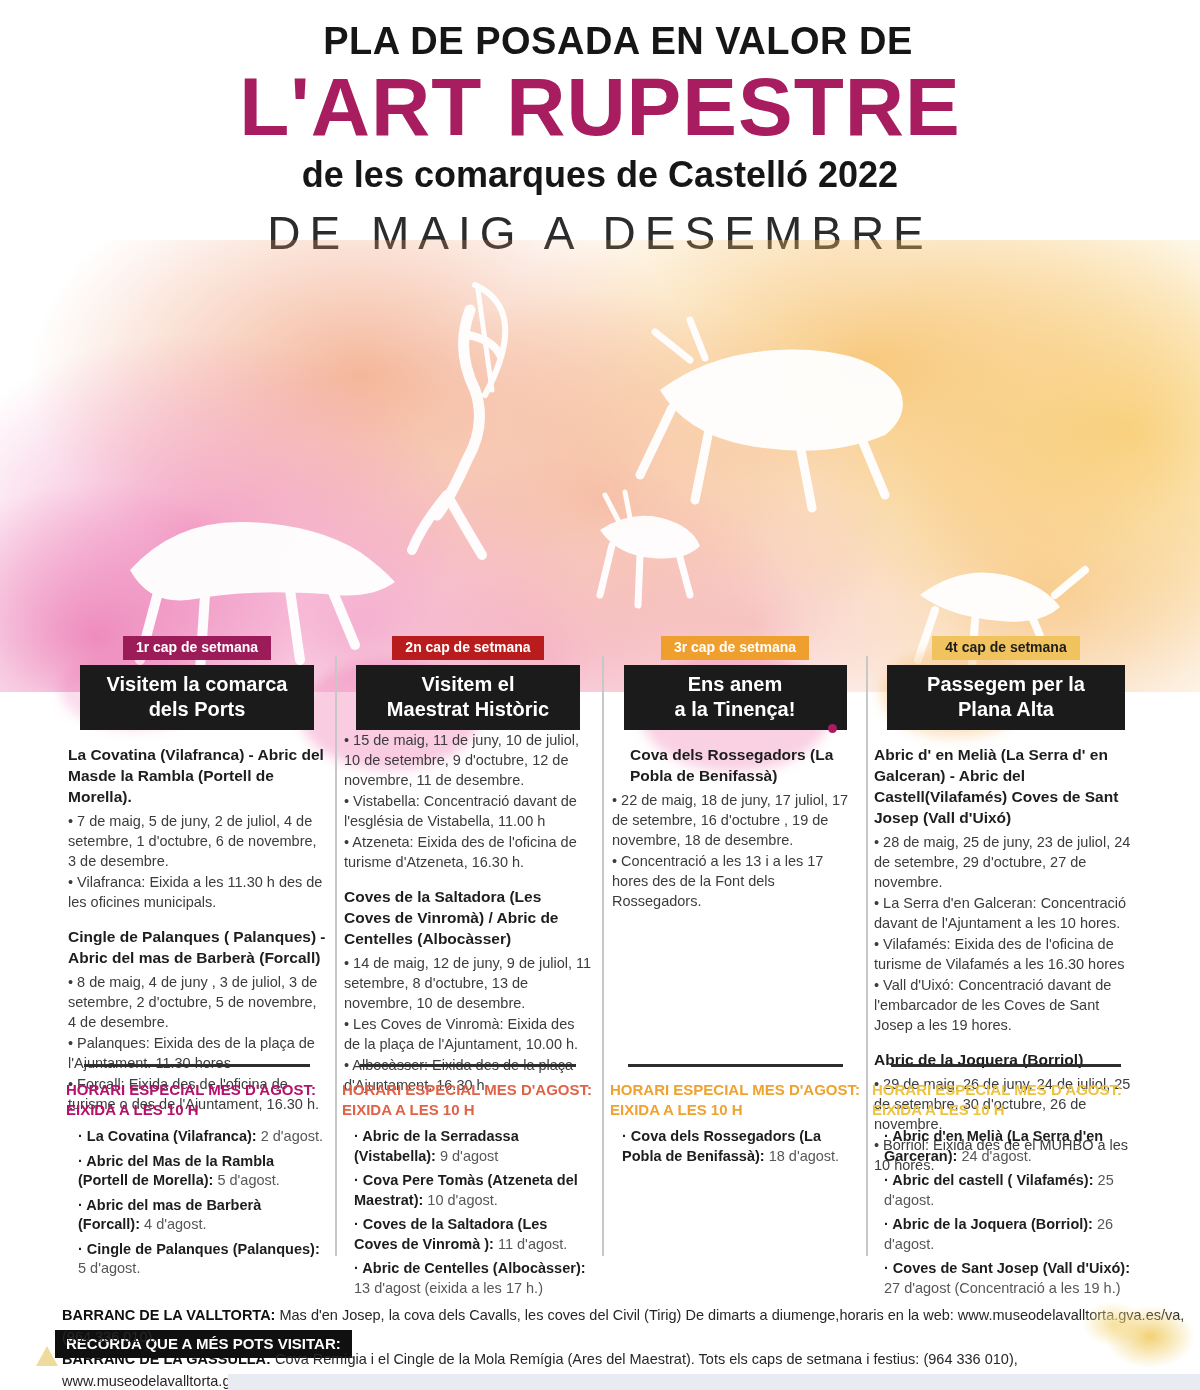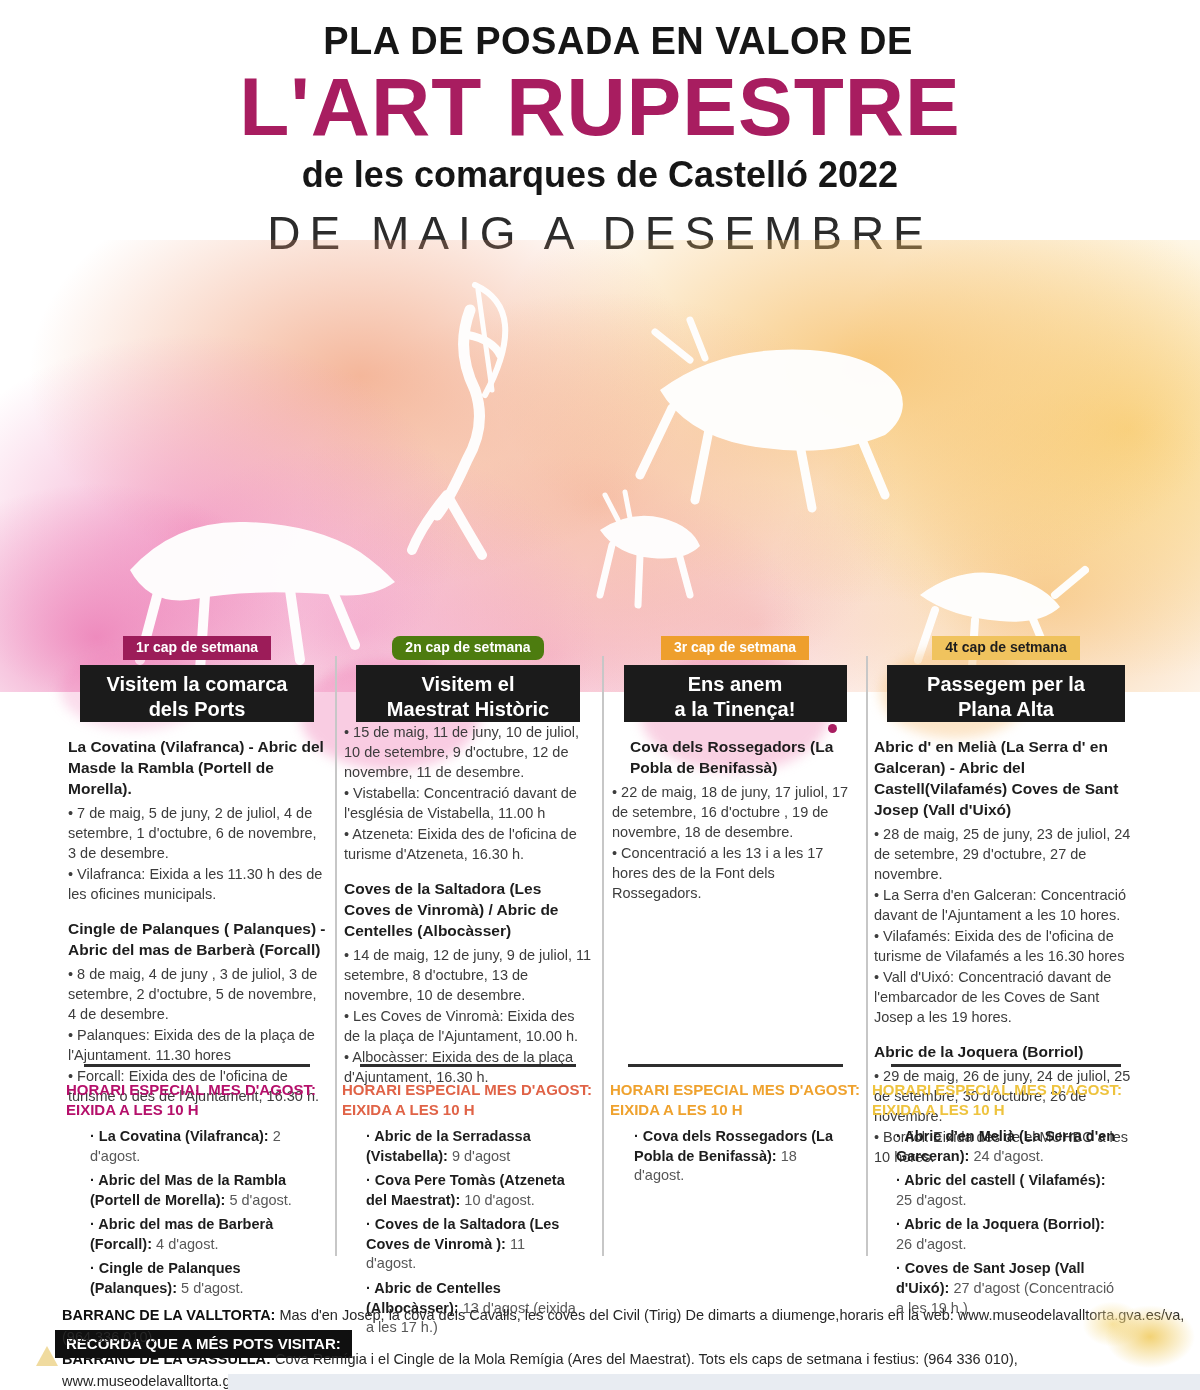--- a/index.html
+++ b/index.html
@@ -32,29 +32,29 @@
   .blob.b2 { left:640px; top:652px; width:190px; height:120px; background:rgba(240,140,186,.40); }
   .blob.b3 { left:880px; top:648px; width:150px; height:90px;  background:rgba(246,186,110,.38); }
   .blob.b4 { left:60px;  top:650px; width:150px; height:80px;  background:rgba(238,120,178,.25); }
 
   
   .vsep { position:absolute; top:656px; height:600px; width:2px; background:#c7c7c7; }
   .col { position:absolute; top:636px; height:626px; }
   .badge { display:table; margin:0 auto; font-size:14px; font-weight:700; color:#fff; padding:4px 13px 5px; line-height:1.1; }
   .badge.dark-text { color:#1d1d1d; }
   .colheader { background:#1b1b1b; color:#fff; font-size:20px; font-weight:700; text-align:center; line-height:1.25;
-               width:86%; margin:5px auto 0; padding:7px 4px 0; white-space:pre-line; }
+               width:86%; margin:5px auto 0; padding:7px 4px 8px; white-space:pre-line; }
   .btitle { font-size:15.5px; font-weight:700; color:#1d1d1d; line-height:1.35; margin:15px 0 3px; padding:0 2px; }
   .btitle.indent { padding-left:20px; }
   .bullet { font-size:14.5px; color:#3c3c3c; line-height:1.38; margin:0 0 1px; padding:0 2px; }
   .bullet::before { content:"• "; }
   .hrule { position:absolute; top:428px; left:7%; width:86%; border-top:3px solid #2e2e2e; }
   .horari { position:absolute; top:444px; left:0; right:0; }
   .horari-h { font-size:15px; font-weight:800; line-height:1.3; margin:0 0 8px; white-space:pre-line; }
-  .hitem { font-size:14.5px; line-height:1.35; margin:0 16px 5px; padding-left:8px; }
+  .hitem { font-size:14.5px; line-height:1.35; margin:0 4px 5px; padding-left:8px; }
   .hitem::before { content:"· "; font-weight:700; color:#1d1d1d; }
   .hitem .n { font-weight:700; color:#1d1d1d; }
   .hitem .v { color:#575757; }
   .dot { position:absolute; left:828px; top:724px; width:9px; height:9px; border-radius:50%; background:#a81d60; }
 
   
   .recorda { position:absolute; left:55px; top:1330px; background:#101010; color:#fff; font-size:15px; font-weight:700; padding:5px 11px 6px; }
   .flines { position:absolute; left:62px; top:1304px; width:1125px; font-size:14.5px; color:#272727; line-height:1.52; }
   .fline b { color:#101010; }
   .bottom-strip { position:absolute; left:228px; top:1374px; width:972px; height:16px; background:#e8ecf2; }
@@ -135,21 +135,21 @@
         <div class="horari">
           <h4 class="horari-h" style="color: rgb(181, 16, 107);">HORARI ESPECIAL MES D'AGOST:
 EIXIDA A LES 10 H</h4>
           <p class="hitem"><span class="n">La Covatina (Vilafranca): </span><span class="v">2 d'agost.</span></p>
           <p class="hitem"><span class="n">Abric del Mas de la Rambla (Portell de Morella): </span><span class="v">5 d'agost.</span></p>
           <p class="hitem"><span class="n">Abric del mas de Barberà (Forcall): </span><span class="v">4 d'agost.</span></p>
           <p class="hitem"><span class="n">Cingle de Palanques (Palanques): </span><span class="v">5 d'agost.</span></p>
         </div>
       </section>
       <section class="col" style="left: 342px; width: 252px;">
-        <div class="badge" style="background: #4d7c0f; border-radius: 8px;">2n cap de setmana</div>
+        <div class="badge" style="background: #b91c1c;">2n cap de setmana</div>
         <h2 class="colheader" style="white-space: pre-line;">Visitem el
 Maestrat Històric</h2>
         <p class="bullet">15 de maig, 11 de juny, 10 de juliol, 10 de setembre, 9 d'octubre, 12 de novembre, 11 de desembre.</p>
         <p class="bullet">Vistabella: Concentració davant de l'església de Vistabella, 11.00 h</p>
         <p class="bullet">Atzeneta: Eixida des de l'oficina de turisme d'Atzeneta, 16.30 h.</p>
         <h3 class="btitle">Coves de la Saltadora (Les Coves de Vinromà) / Abric de Centelles (Albocàsser)</h3>
         <p class="bullet">14 de maig, 12 de juny, 9 de juliol, 11 setembre, 8 d'octubre, 13 de novembre, 10 de desembre.</p>
         <p class="bullet">Les Coves de Vinromà: Eixida des de la plaça de l'Ajuntament, 10.00 h.</p>
         <p class="bullet">Albocàsser: Eixida des de la plaça d'Ajuntament, 16.30 h.</p>
         <div class="hrule"></div>

